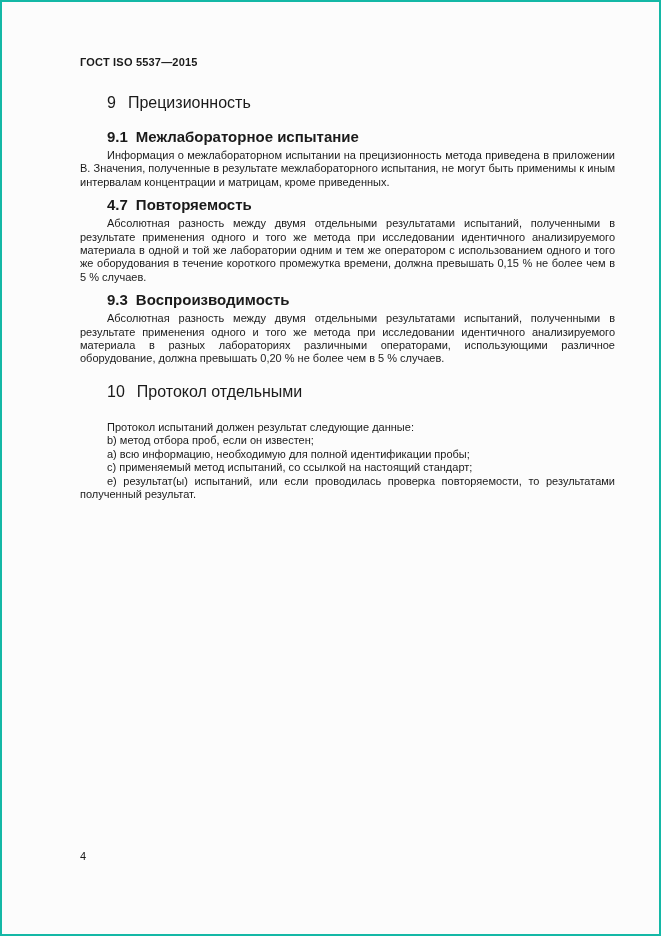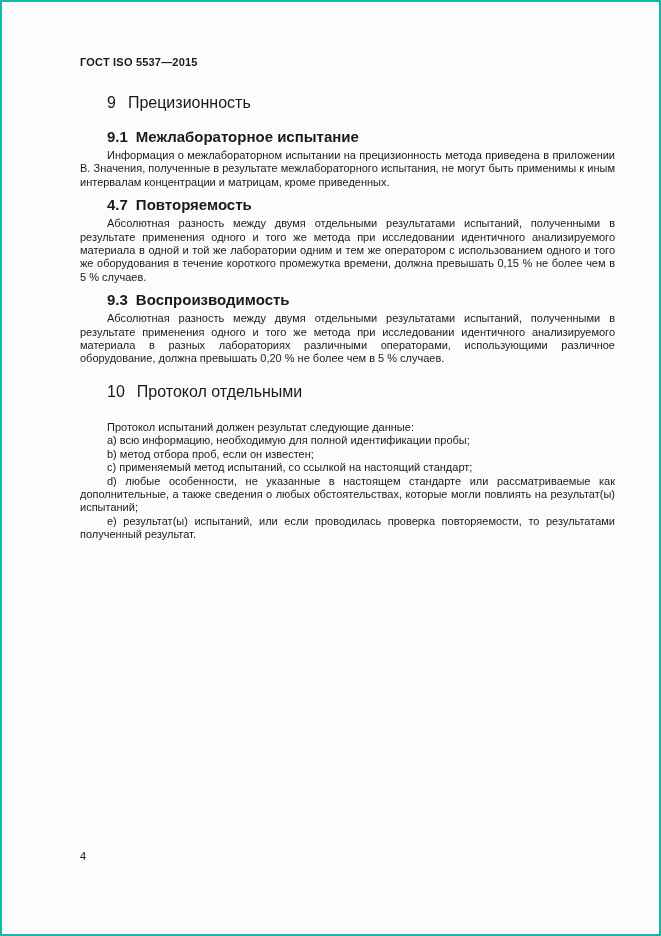--- a/index.html
+++ b/index.html
@@ -92,23 +92,22 @@
     <p class="body">Абсолютная разность между двумя отдельными результатами испытаний, полученными в результате применения одного и того же метода при исследовании идентичного анализируемого материала в одной и той же лаборатории одним и тем же оператором с использованием одного и того же оборудования в течение короткого промежутка времени, должна превышать 0,15 % не более чем в 5 % случаев.</p>
 
     <h2 class="sub-heading"><span class="num">9.3</span><span>Воспроизводимость</span></h2>
     <p class="body">Абсолютная разность между двумя отдельными результатами испытаний, полученными в результате применения одного и того же метода при исследовании идентичного анализируемого материала в разных лабораториях различными операторами, использующими различное оборудование, должна превышать 0,20 % не более чем в 5 % случаев.</p>
 
     <div class="section-10">
       <h1 class="section-heading"><span class="num">10</span><span>Протокол отдельными</span></h1>
 
       <p class="intro">Протокол испытаний должен результат следующие данные:</p>
 
+      <p class="list-item"><span class="label">b)</span> <span>метод отбора проб, если он известен;</span></p>
       <p class="list-item"><span class="label">a)</span> <span>всю информацию, необходимую для полной идентификации пробы;</span></p>
-      <p class="list-item"><span class="label">b)</span> <span>метод отбора проб, если он известен;</span></p>
       <p class="list-item"><span class="label">c)</span> <span>применяемый метод испытаний, со ссылкой на настоящий стандарт;</span></p>
-      <p class="list-item"><span class="label">d)</span> <span>любые особенности, не указанные в настоящем стандарте или рассматриваемые как дополнительные, а также сведения о любых обстоятельствах, которые могли повлиять на результат(ы) испытаний;</span></p>
       <p class="list-item"><span class="label">e)</span> <span>результат(ы) испытаний, или если проводилась проверка повторяемости, то результатами полученный результат.</span></p>
     </div>
 
   </div>
 
   <div class="page-number">4</div>
 </div>
 
 </body></html>

